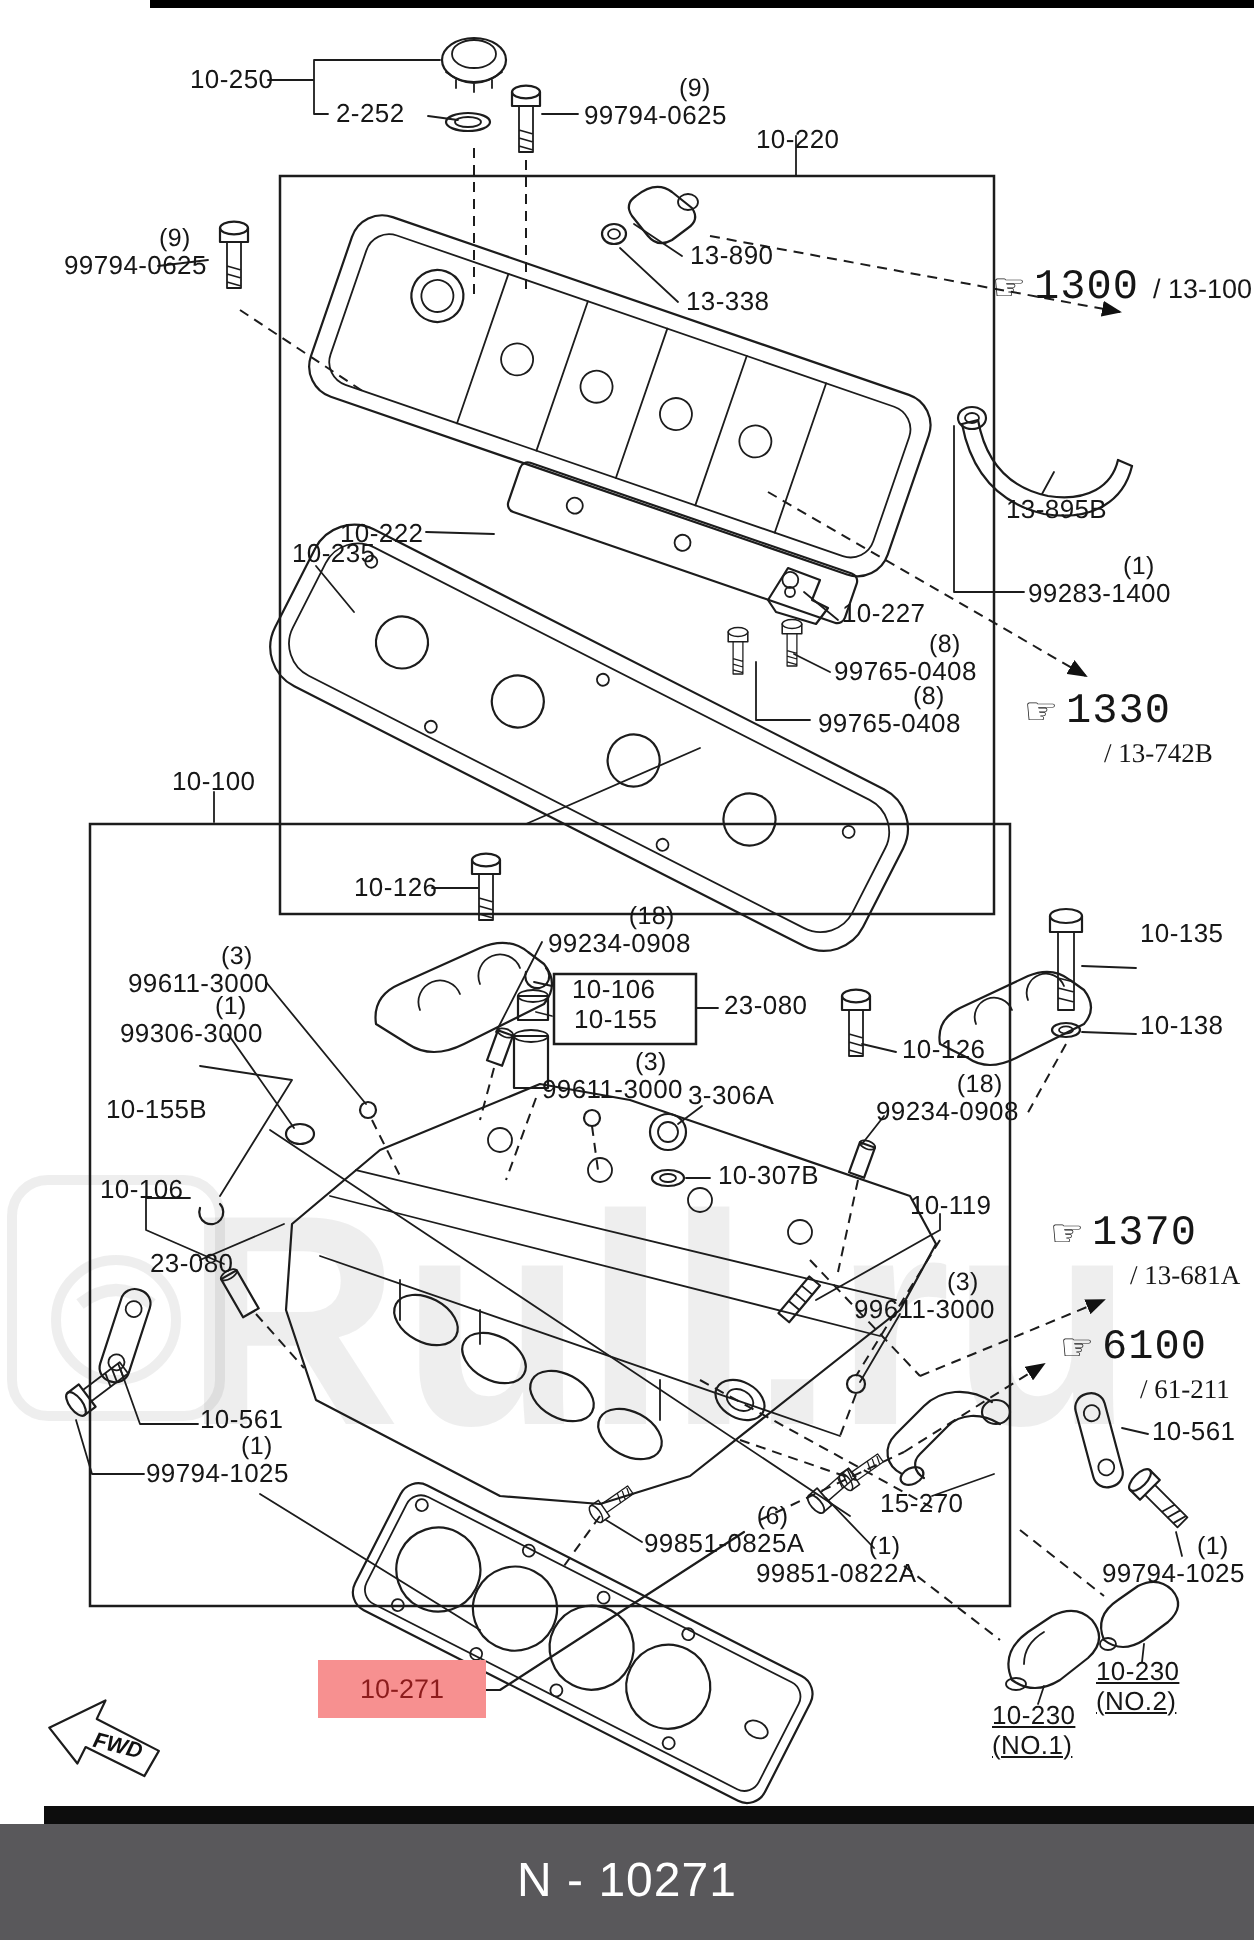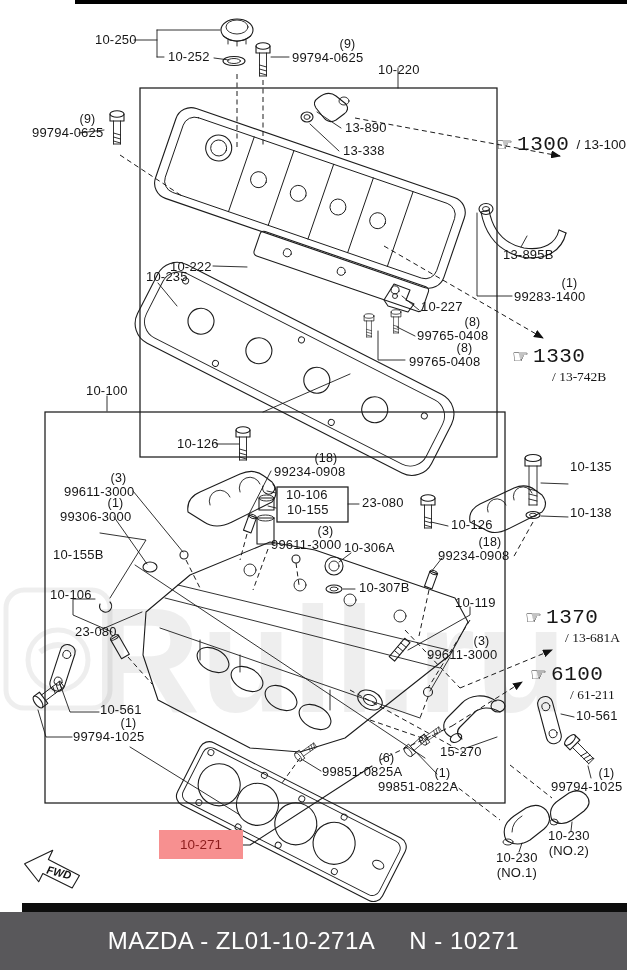--- a/index.html
+++ b/index.html
@@ -12,21 +12,21 @@
   .dash{stroke:#1c1c1c;stroke-width:1;fill:none;stroke-dasharray:5 3.5;}
   .co{position:absolute;display:flex;flex-direction:column;align-items:flex-start;
       font-size:13px;line-height:1.12;white-space:nowrap;letter-spacing:0.2px;}
   .co .qty{align-self:flex-end;padding-right:8px;font-size:12.5px;}
   .ref{position:absolute;white-space:nowrap;}
   .refline{display:flex;align-items:center;gap:4px;}
   .hand{font-size:19px;line-height:1;}
   .refnum{font-size:21px;letter-spacing:0.5px;font-family:Liberation Mono, monospace;}
   .refsub-inline{font-size:13.5px;margin-left:3px;text-align:right;}
   .refsub-block{display:block;font-size:13.5px;margin-left:40px;margin-top:1px;font-family:Liberation Serif, serif;}
-  .center{align-items:center;}
+  .center{text-decoration:underline;}
   #hl{position:absolute;left:159px;top:830px;width:84px;height:29px;display:flex;
       align-items:center;justify-content:center;font-size:13.5px;}
   #footer{position:absolute;left:0;top:912px;width:627px;height:58px;background:#59585b;
       display:flex;align-items:center;justify-content:center;gap:34px;color:#ffffff;
       font-size:24px;letter-spacing:0.5px;}
   #topline{position:absolute;left:75px;top:0;width:552px;height:4px;background:#000;}
   #prefoot{position:absolute;left:22px;top:903px;width:605px;height:9px;background:#0d0d0d;}
 </style>
 </head>
 <body>
@@ -325,21 +325,21 @@
   </g>
 </svg>
 
 <div id="topline"></div>
 <div id="prefoot"></div>
 
 <div class="co" style="left:95px;top:33px">
       <span>10-250</span>
     </div>
 <div class="co" style="left:168px;top:50px">
-      <span>10-252</span>
+      <span>2-252</span>
     </div>
 <div class="co" style="left:292px;top:37px">
   <span class="qty">(9)</span>
   <span>99794-0625</span>
 </div>
 <div class="co" style="left:378px;top:63px">
       <span>10-220</span>
     </div>
 <div class="co" style="left:32px;top:112px">
   <span class="qty">(9)</span>
@@ -428,21 +428,21 @@
     </div>
 <div class="co" style="left:438px;top:535px">
   <span class="qty">(18)</span>
   <span>99234-0908</span>
 </div>
 <div class="co" style="left:271px;top:524px">
   <span class="qty">(3)</span>
   <span>99611-3000</span>
 </div>
 <div class="co" style="left:344px;top:541px">
-      <span>10-306A</span>
+      <span>3-306A</span>
     </div>
 <div class="co" style="left:359px;top:581px">
       <span>10-307B</span>
     </div>
 <div class="co" style="left:455px;top:596px">
       <span>10-119</span>
     </div>
 <div class="co" style="left:570px;top:460px">
       <span>10-135</span>
     </div>
@@ -508,17 +508,16 @@
 <div class="co center" style="left:496px;top:851px">
   <span>10-230</span>
   <span>(NO.1)</span>
 </div>
 <div class="co center" style="left:548px;top:829px">
   <span>10-230</span>
   <span>(NO.2)</span>
 </div>
 
 <div id="footer">
-  <span>MAZDA - ZL01-10-271A</span>
   <span>N - 10271</span>
 </div>
 
 </div>
 
 </body></html>

